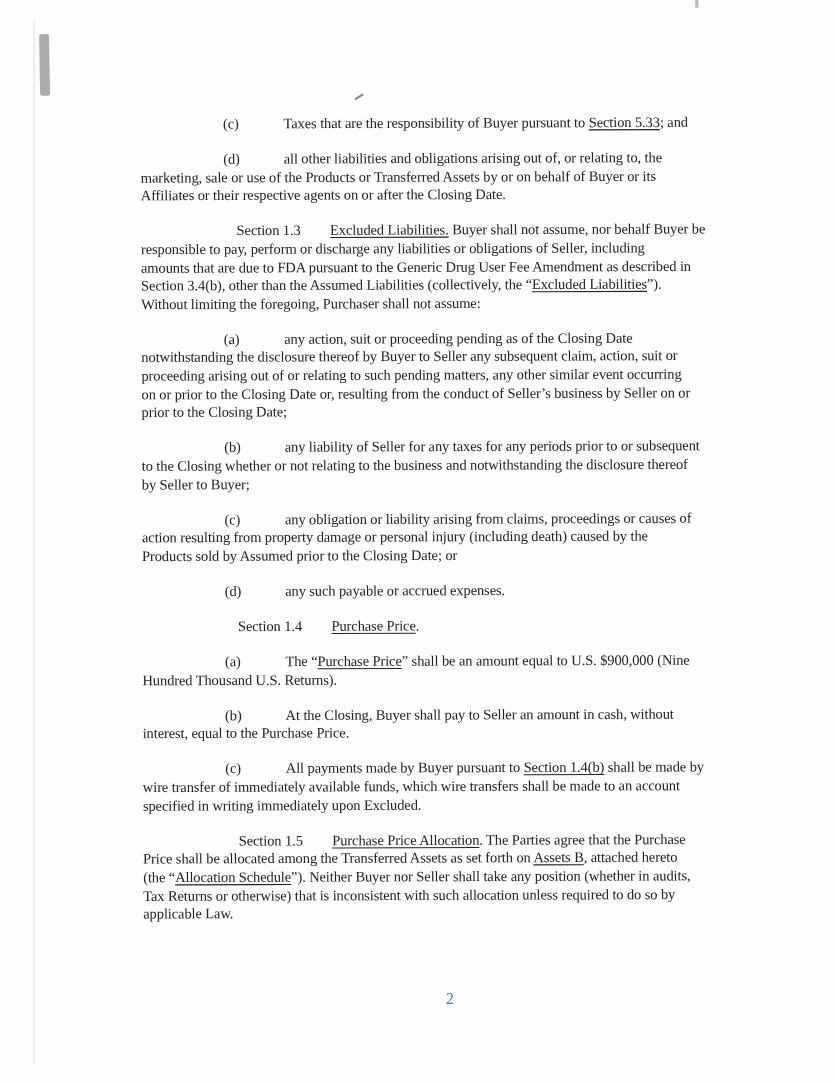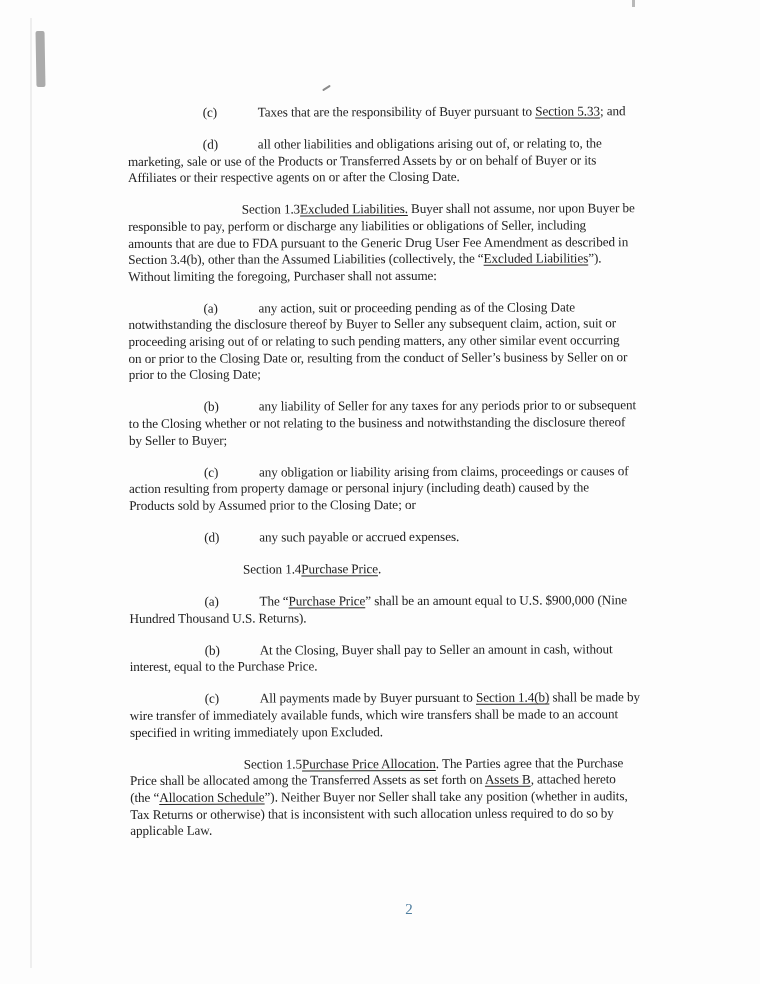--- a/index.html
+++ b/index.html
@@ -59,21 +59,21 @@
     transform: rotate(-0.2deg);
     transform-origin: 50% 50%;
   }
   .para { margin: 0 0 15.5px 0; }
   .para:last-child { margin-bottom: 0; }
   .line { white-space: nowrap; height: 16.6px; }
   .plabel { display: inline-block; }
   .para.letter  .line.first { padding-left: 75px; }
   .para.letter  .plabel     { width: 55px; }
   .para.section .line.first { padding-left: 87px; }
-  .para.section .plabel     { width: 85px; text-align: right; }
+  .para.section .plabel     { width: 85px; }
   .u { text-decoration: underline; text-underline-offset: 2px; }
   .page-number {
     position: absolute;
     left: 0; top: 901px;
     width: 760px;
     text-align: center;
     font-family: "Liberation Serif", "DejaVu Serif", serif;
     font-size: 15px;
   }
 </style>
@@ -89,21 +89,21 @@
   <div class="doc-body">
       <div class="para letter">
         <div class="line first"><span class="plabel">(c)</span><span>Taxes that are the responsibility of Buyer pursuant to </span><span class="u">Section 5.33</span><span>; and</span></div>
       </div>
       <div class="para letter">
         <div class="line first"><span class="plabel">(d)</span><span>all other liabilities and obligations arising out of, or relating to, the</span></div>
         <div class="line"><span>marketing, sale or use of the Products or Transferred Assets by or on behalf of Buyer or its</span></div>
         <div class="line"><span>Affiliates or their respective agents on or after the Closing Date.</span></div>
       </div>
       <div class="para section">
-        <div class="line first"><span class="plabel">Section 1.3</span><span class="u">Excluded Liabilities.</span><span> Buyer shall not assume, nor upon Buyer be</span></div>
+        <div class="line first"><span class="plabel">Section 1.3</span><span class="u">Excluded Liabilities.</span><span> Buyer shall not assume, nor behalf Buyer be</span></div>
         <div class="line"><span>responsible to pay, perform or discharge any liabilities or obligations of Seller, including</span></div>
         <div class="line"><span>amounts that are due to FDA pursuant to the Generic Drug User Fee Amendment as described in</span></div>
         <div class="line"><span>Section 3.4(b), other than the Assumed Liabilities (collectively, the “</span><span class="u">Excluded Liabilities</span><span>”).</span></div>
         <div class="line"><span>Without limiting the foregoing, Purchaser shall not assume:</span></div>
       </div>
       <div class="para letter">
         <div class="line first"><span class="plabel">(a)</span><span>any action, suit or proceeding pending as of the Closing Date</span></div>
         <div class="line"><span>notwithstanding the disclosure thereof by Buyer to Seller any subsequent claim, action, suit or</span></div>
         <div class="line"><span>proceeding arising out of or relating to such pending matters, any other similar event occurring</span></div>
         <div class="line"><span>on or prior to the Closing Date or, resulting from the conduct of Seller’s business by Seller on or</span></div>

